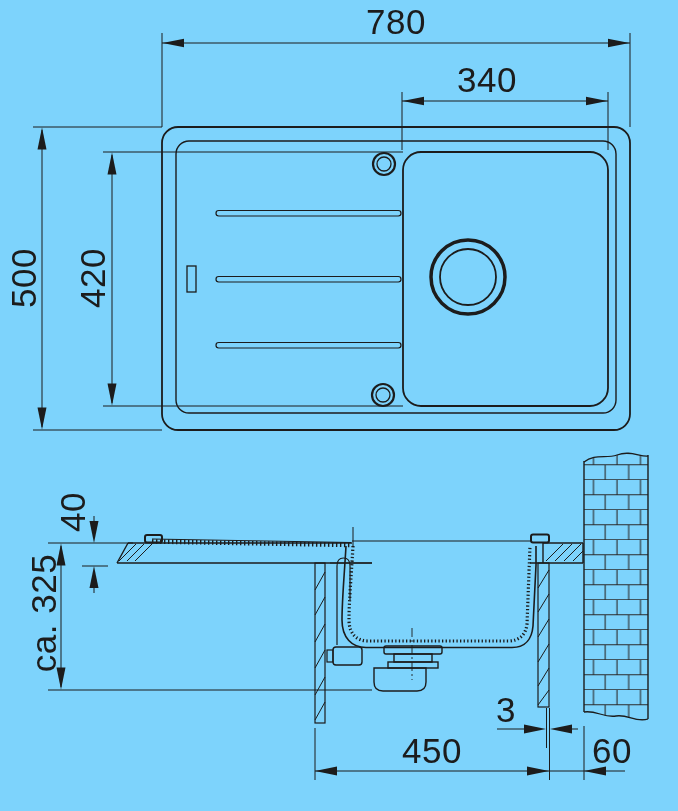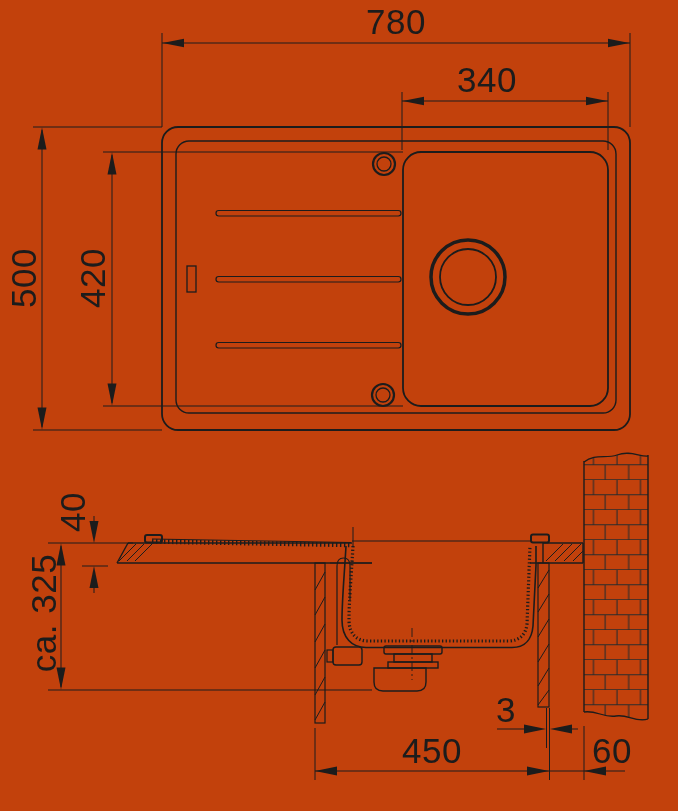--- a/index.html
+++ b/index.html
@@ -1,16 +1,16 @@
 <!DOCTYPE html>
 <html><head>
 <meta charset="utf-8">
 <style>
   html,body{margin:0;padding:0;background:#ffffff;}
-  .stage{position:relative;width:678px;height:811px;background:#c2410c;overflow:hidden;
+  .stage{position:relative;width:678px;height:811px;background:#7dd3fc;overflow:hidden;
          font-family:"Liberation Sans", sans-serif;}
   svg text{font-family:"Liberation Sans", sans-serif;fill:#1c1c1c;}
   .dimtxt{font-size:35px;letter-spacing:0.5px;}
   .ln{stroke:#1c1c1c;fill:none;}
   .arr{fill:#1c1c1c;stroke:none;}
 </style>
 </head>
 <body>
 
 <div class="stage">

